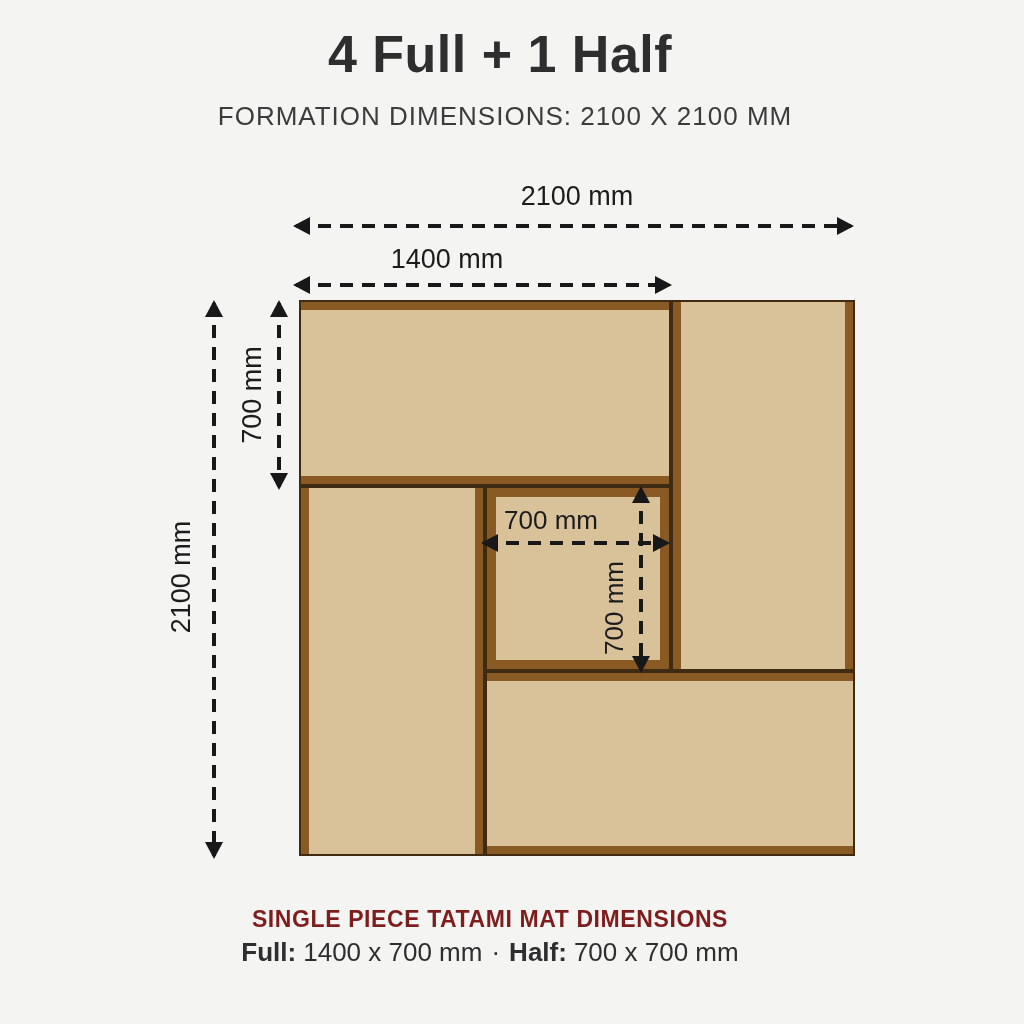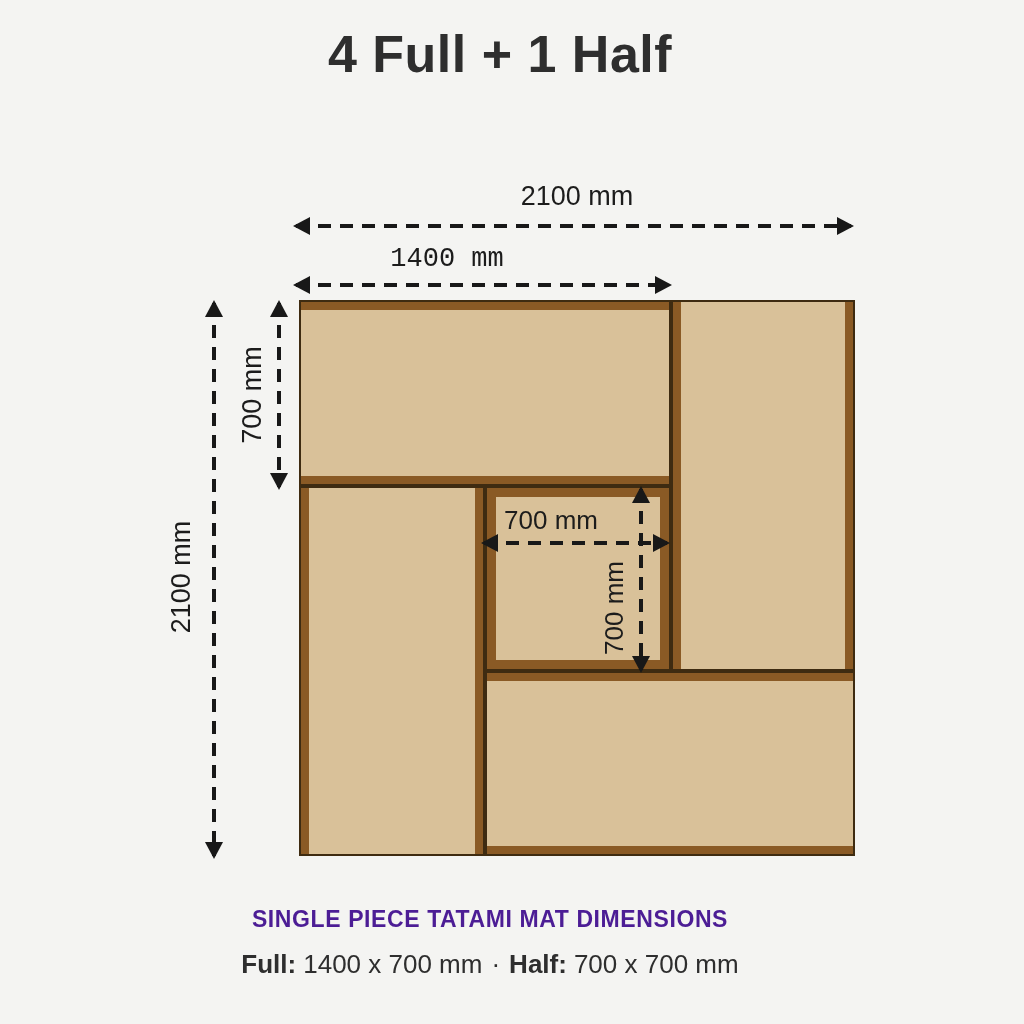--- a/index.html
+++ b/index.html
@@ -100,56 +100,56 @@
     z-index: 6;
     font-size: 27px;
     font-weight: 500;
     color: #1c1c1c;
     white-space: nowrap;
     transform: translate(-50%, -50%);
   }
   .dim-label.vertical { transform: translate(-50%, -50%) rotate(-90deg); }
 
   .lbl-2100-top     { left: 577px; top: 196px; }
-  .lbl-1400-top     { left: 447px; top: 259px; font-family: Liberation Mono, monospace; }
+  .lbl-1400-top     { left: 447px; top: 259px; }
   .lbl-700-left     { left: 252px; top: 395px; }
   .lbl-2100-left    { left: 181px; top: 577px; }
   .lbl-700-center-h { left: 551px; top: 520px; font-size: 26px; }
   .lbl-700-center-v { left: 614px; top: 608px; font-size: 26px; }
 
   
   .footer-heading {
     position: absolute;
     left: 0; top: 906px;
     width: 980px;
     text-align: center;
     font-size: 23px;
     font-weight: 700;
     letter-spacing: 0.6px;
-    color: #4c1d95;
+    color: #7f1d1d;
   }
   .footer-sizes {
     position: absolute;
     left: 0; top: 937px;
     width: 980px;
     text-align: center;
     font-size: 26px;
     font-weight: 400;
     color: #2e2e2e;
-    margin-top: 12px;
   }
   .footer-sizes .bold { font-weight: 700; margin-right: 7px; }
   .footer-sizes .sep { margin: 0 9px; }
 </style>
 </head>
 <body>
 
 <div class="canvas">
 
   <div class="page-title">4 Full + 1 Half</div>
+  <div class="page-subtitle">FORMATION DIMENSIONS: 2100 X 2100 MM</div>
 
   <div class="mat mat-top-left band-h"></div>
   <div class="mat mat-top-right band-v"></div>
   <div class="mat mat-bottom-left band-v"></div>
   <div class="mat mat-center band-all"></div>
   <div class="mat mat-bottom-right band-h"></div>
 
   <div class="dim-h dim-2100-top"></div>
   <div class="dim-h dim-1400-top"></div>
   <div class="dim-v dim-700-left"></div>

